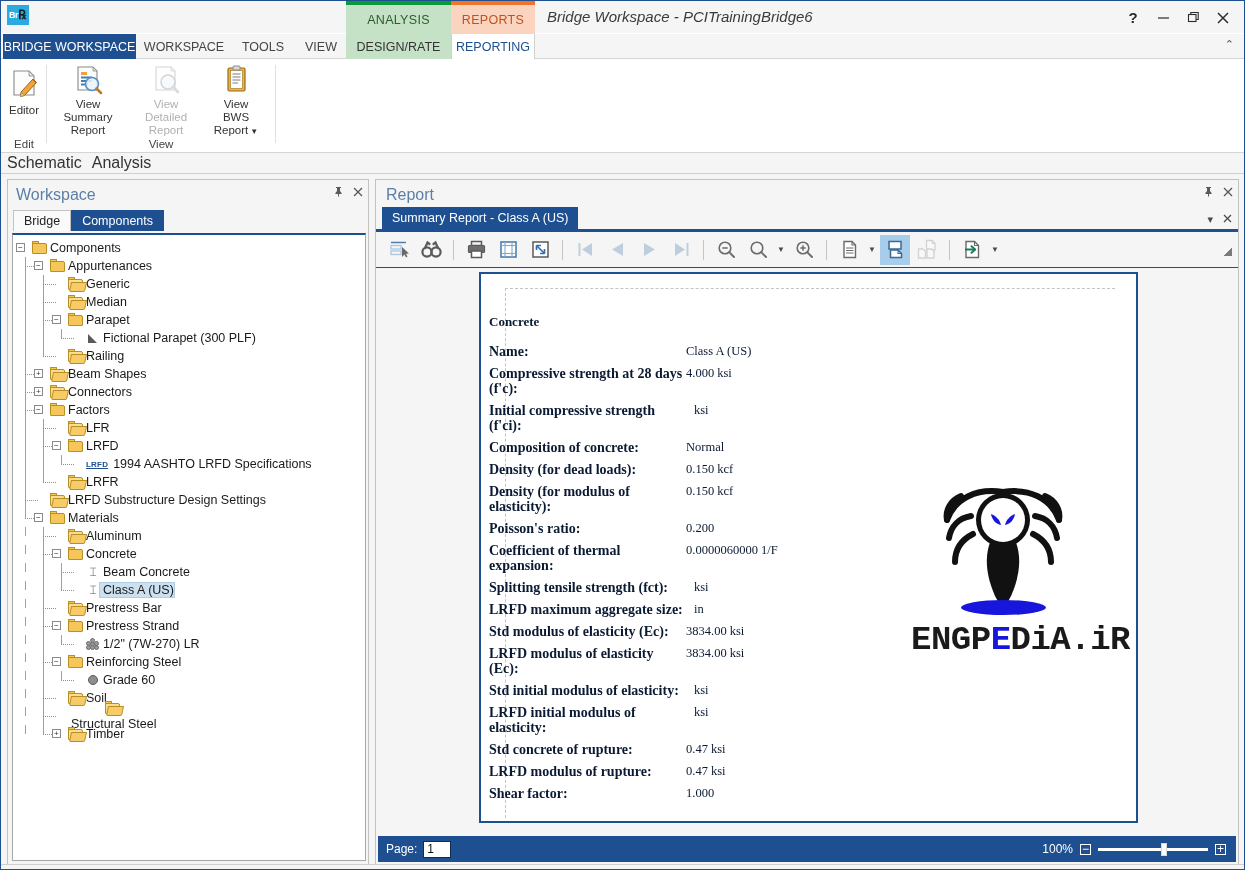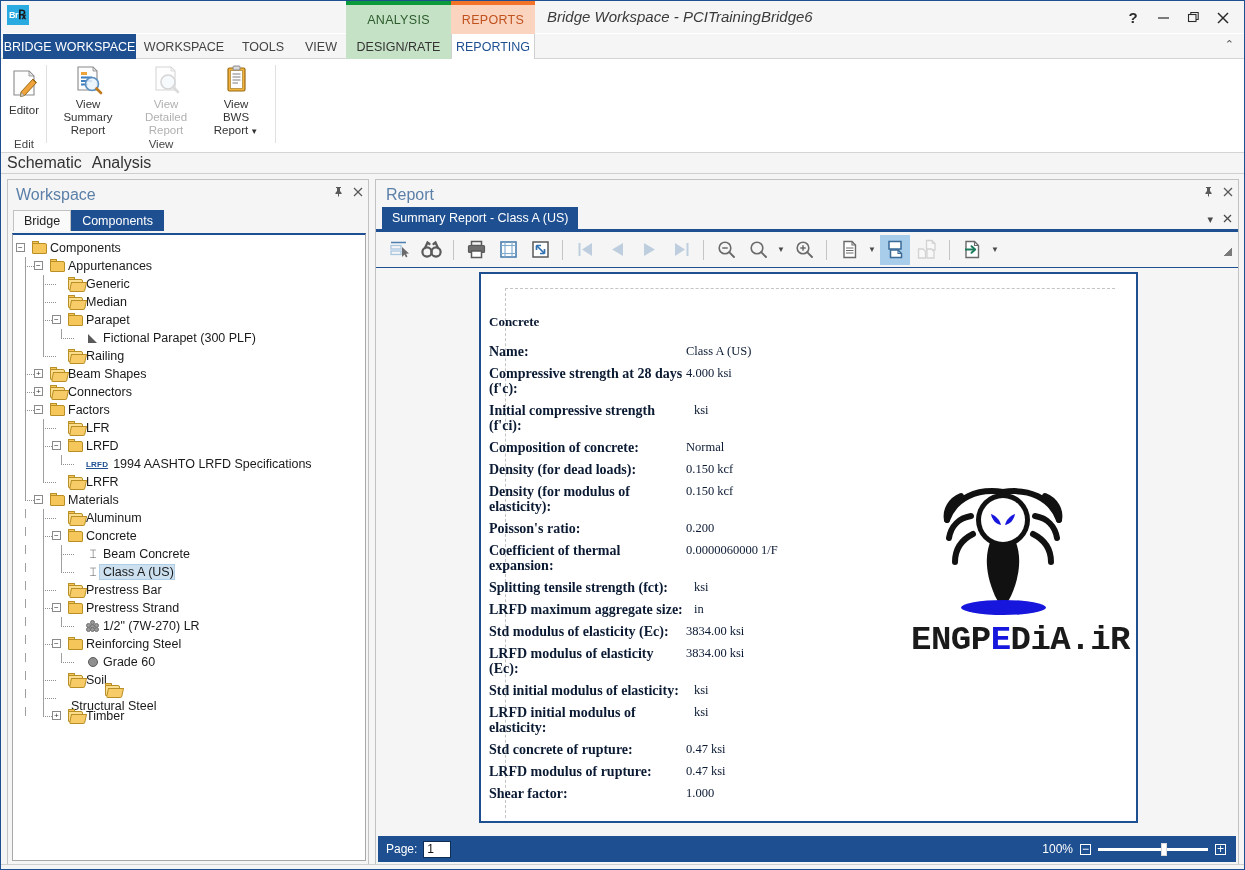--- a/index.html
+++ b/index.html
@@ -729,20 +729,31 @@
           <div class="tnode">
             <div class="guideline vline" style="left: 12px; top: 0px; height: 18px;"></div>
             <div class="guideline vline" style="left: 30px; top: 0px; height: 9px;"></div>
             <div class="dotline" style="left: 30px; top: 9px; width: 13px;"></div>
             <div style="position: absolute; left: 55px; display: flex; align-items: center;">
               <span class="folder open">
                 <span class="tab-top"></span>
                 <span class="back"></span>
               </span>
               <span class="tlabel">LRFR</span>
+            </div>
+          </div>
+          <div class="tnode">
+            <div class="guideline vline" style="left: 12px; top: 0px; height: 18px;"></div>
+            <div class="dotline" style="left: 12px; top: 9px; width: 13px;"></div>
+            <div style="position: absolute; left: 37px; display: flex; align-items: center;">
+              <span class="folder open">
+                <span class="tab-top"></span>
+                <span class="back"></span>
+              </span>
+              <span class="tlabel">LRFD Substructure Design Settings</span>
             </div>
           </div>
           <div class="tnode">
             <div class="guideline vline" style="left: 12px; top: 0px; height: 9px;"></div>
             <div class="dotline" style="left: 12px; top: 9px; width: 13px;"></div>
             <div class="expander" style="left: 21px; top: 4px;">−</div>
             <div style="position: absolute; left: 37px; display: flex; align-items: center;">
               <span class="folder">
                 <span class="tab-top"></span>
                 <span class="back"></span>

